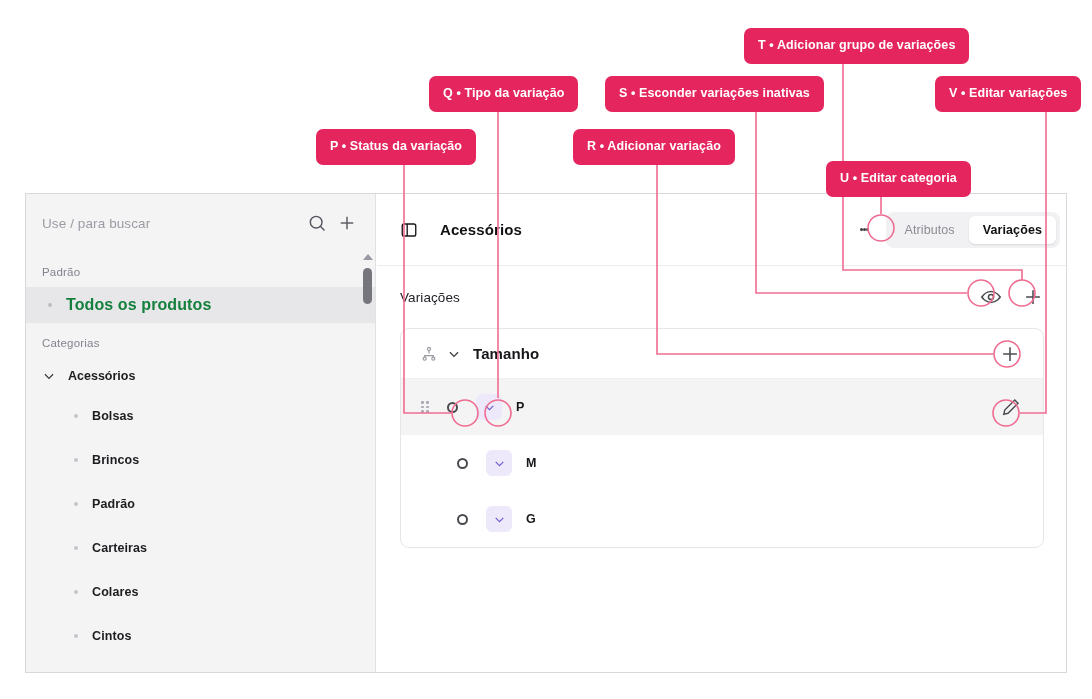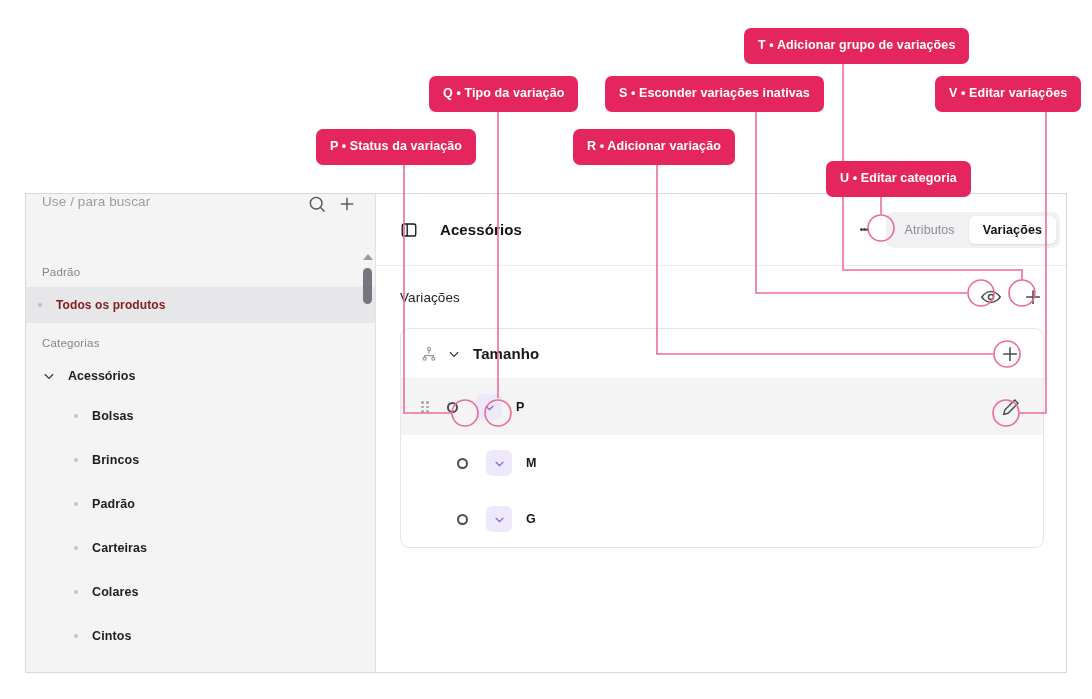--- a/index.html
+++ b/index.html
@@ -36,35 +36,35 @@
     z-index: 10;
   }
 
   
   #sidebar {
     position: absolute; left: 0; top: 0; width: 350px; height: 100%;
     background: #f4f4f5;
     border-right: 1px solid #e2e2e4;
   }
   .side-search {
-    height: 58px; display: flex; align-items: flex-start;
+    height: 58px; display: flex; align-items: center;
     padding: 0 18px 0 16px; gap: 10px;
   }
   .side-search .ph {
     flex: 1; font-size: 13.5px; color: #9b9ba3; letter-spacing: .1px;
   }
   .side-search .ic { width: 20px; height: 20px; color: #55555d; }
   .side-group {
     font-size: 11.5px; color: #84848c; letter-spacing: .2px;
     padding: 14px 0 9px 16px;
   }
   .side-item {
     display: flex; align-items: center; height: 36px;
-    padding-left: 30px; gap: 14px;
-    font-size: 12px; font-weight: bold; color: #7f1d1d; letter-spacing: .1px;
+    padding-left: 40px; gap: 14px;
+    font-size: 16px; font-weight: bold; color: #15803d; letter-spacing: .1px;
   }
   .side-item.active { background: #e7e7e9; }
   .side-item .dot {
     width: 4px; height: 4px; border-radius: 50%; background: #bcbcc4;
     flex: 0 0 4px; margin-left: -18px;
   }
   .side-cat {
     display: flex; align-items: center; height: 36px;
     padding-left: 16px; gap: 12px;
     font-size: 12.5px; font-weight: bold; color: #1d1d20;

